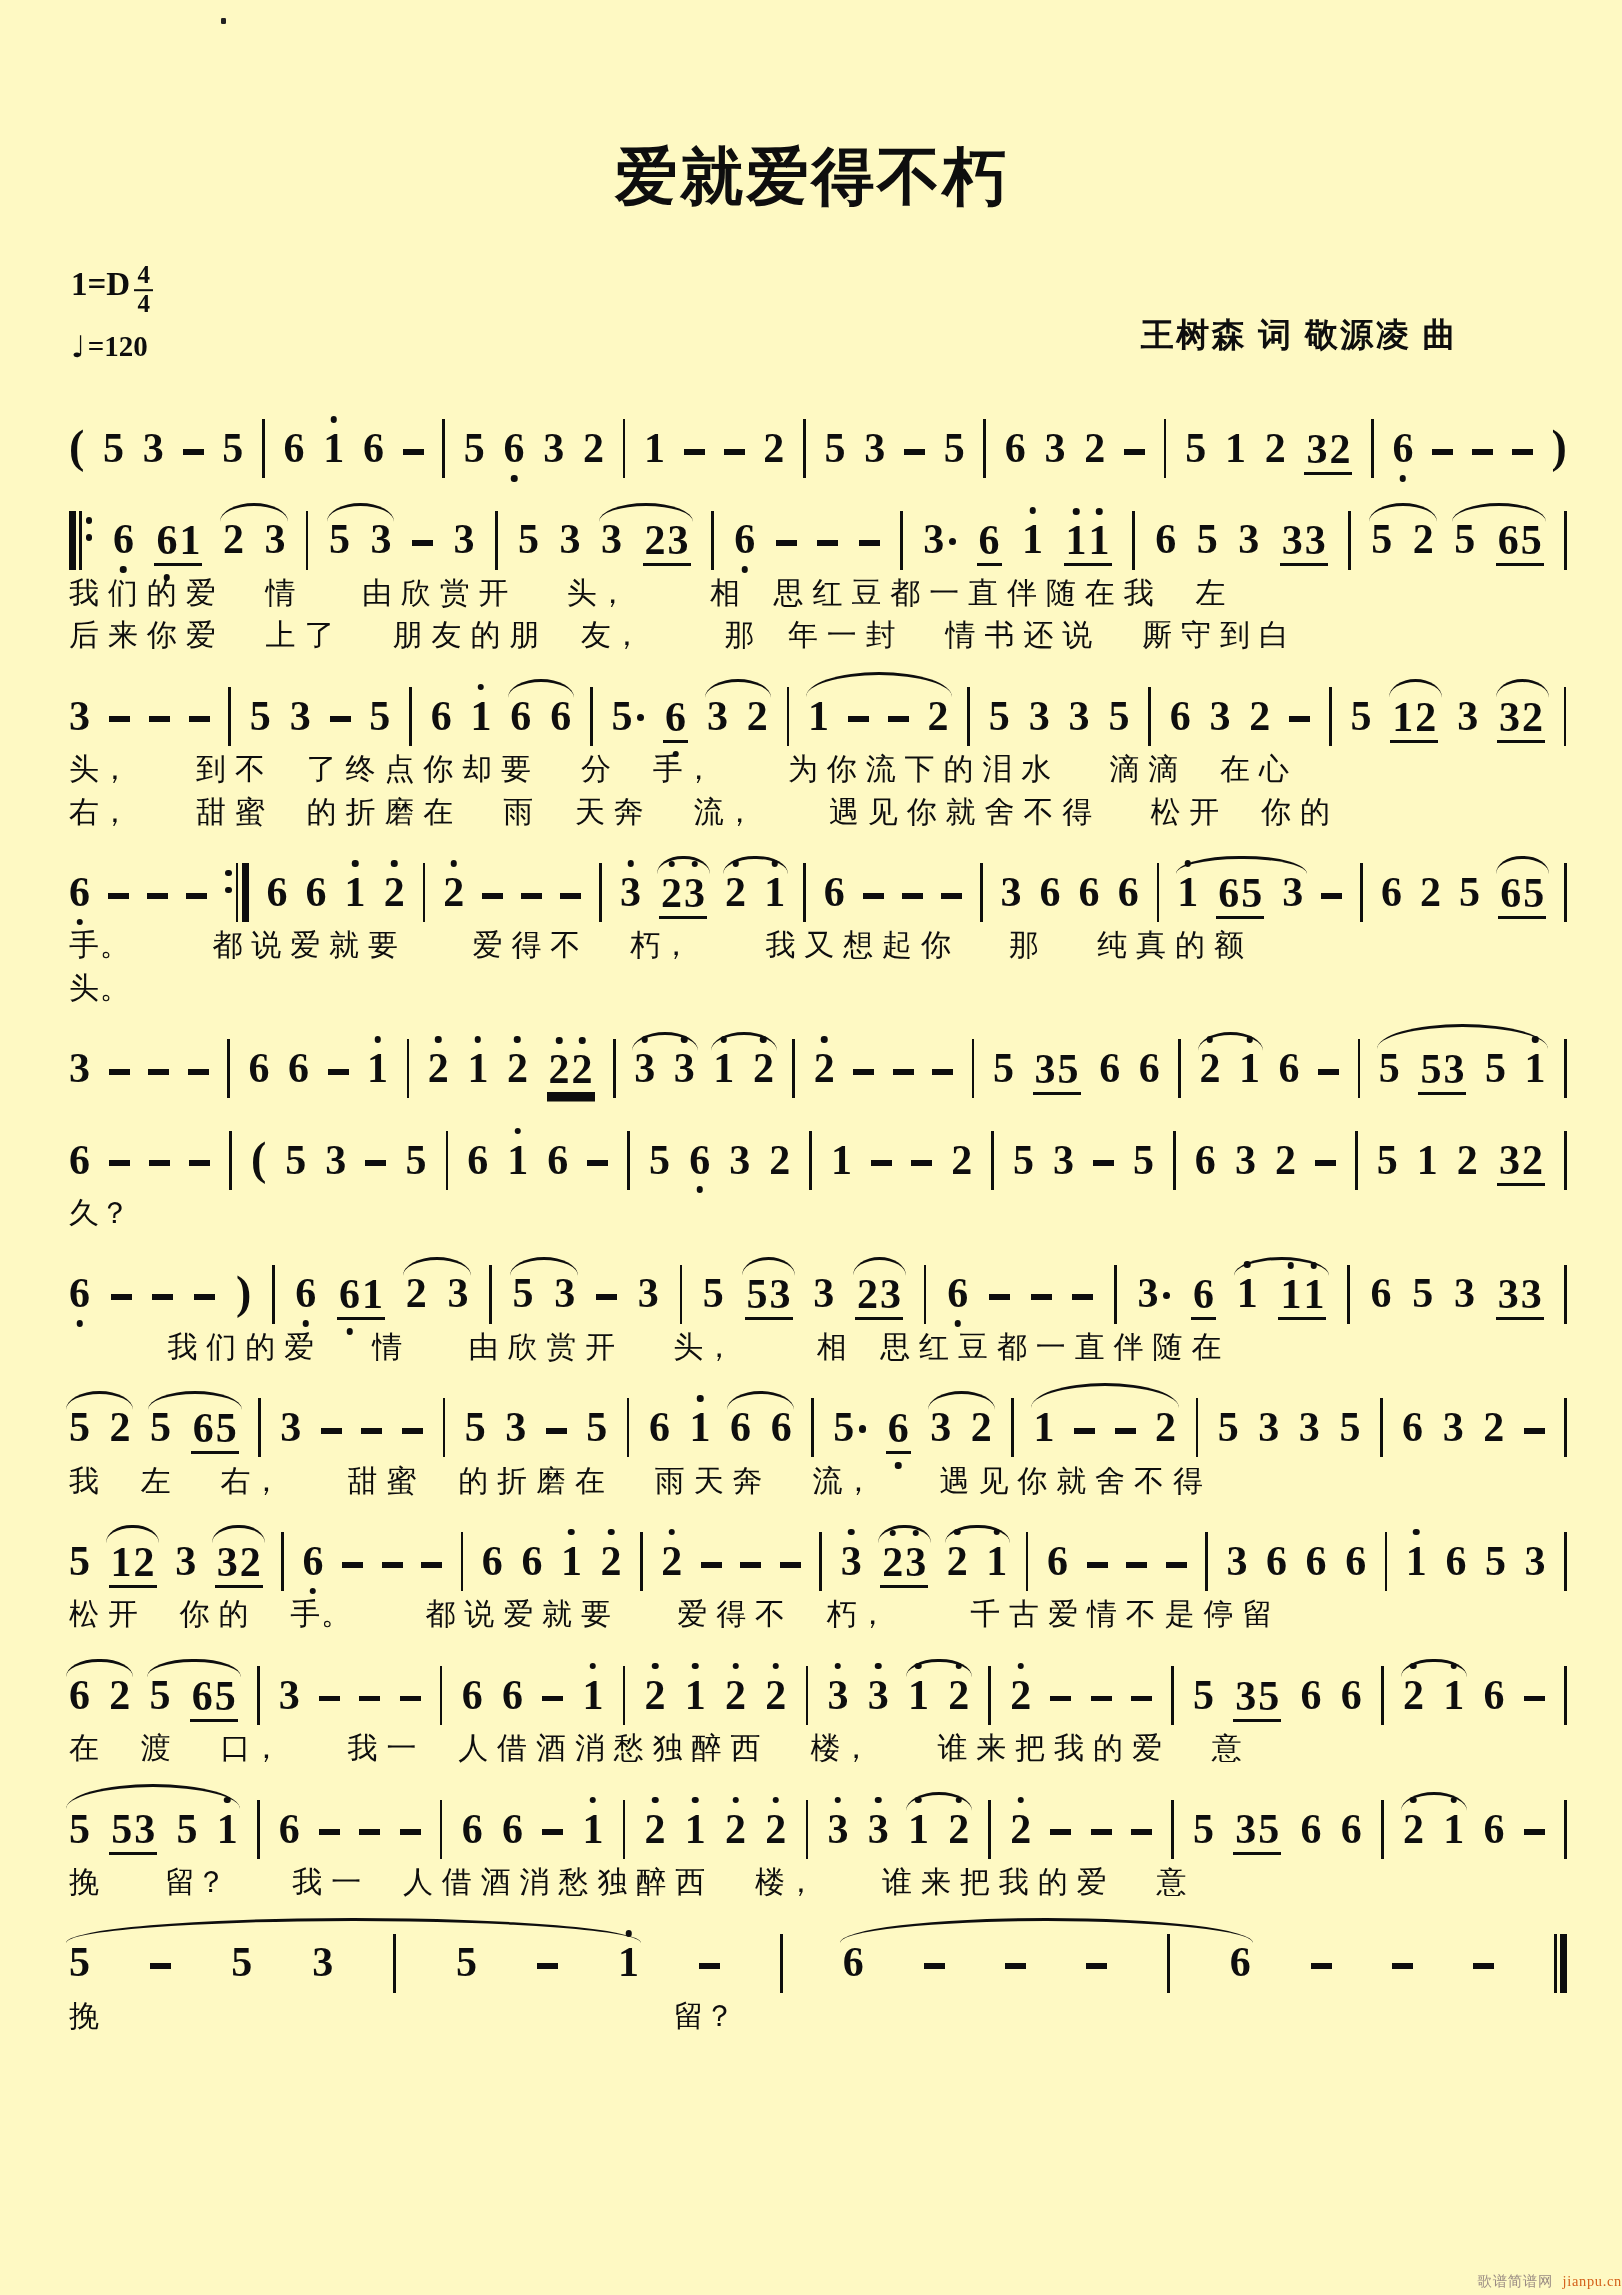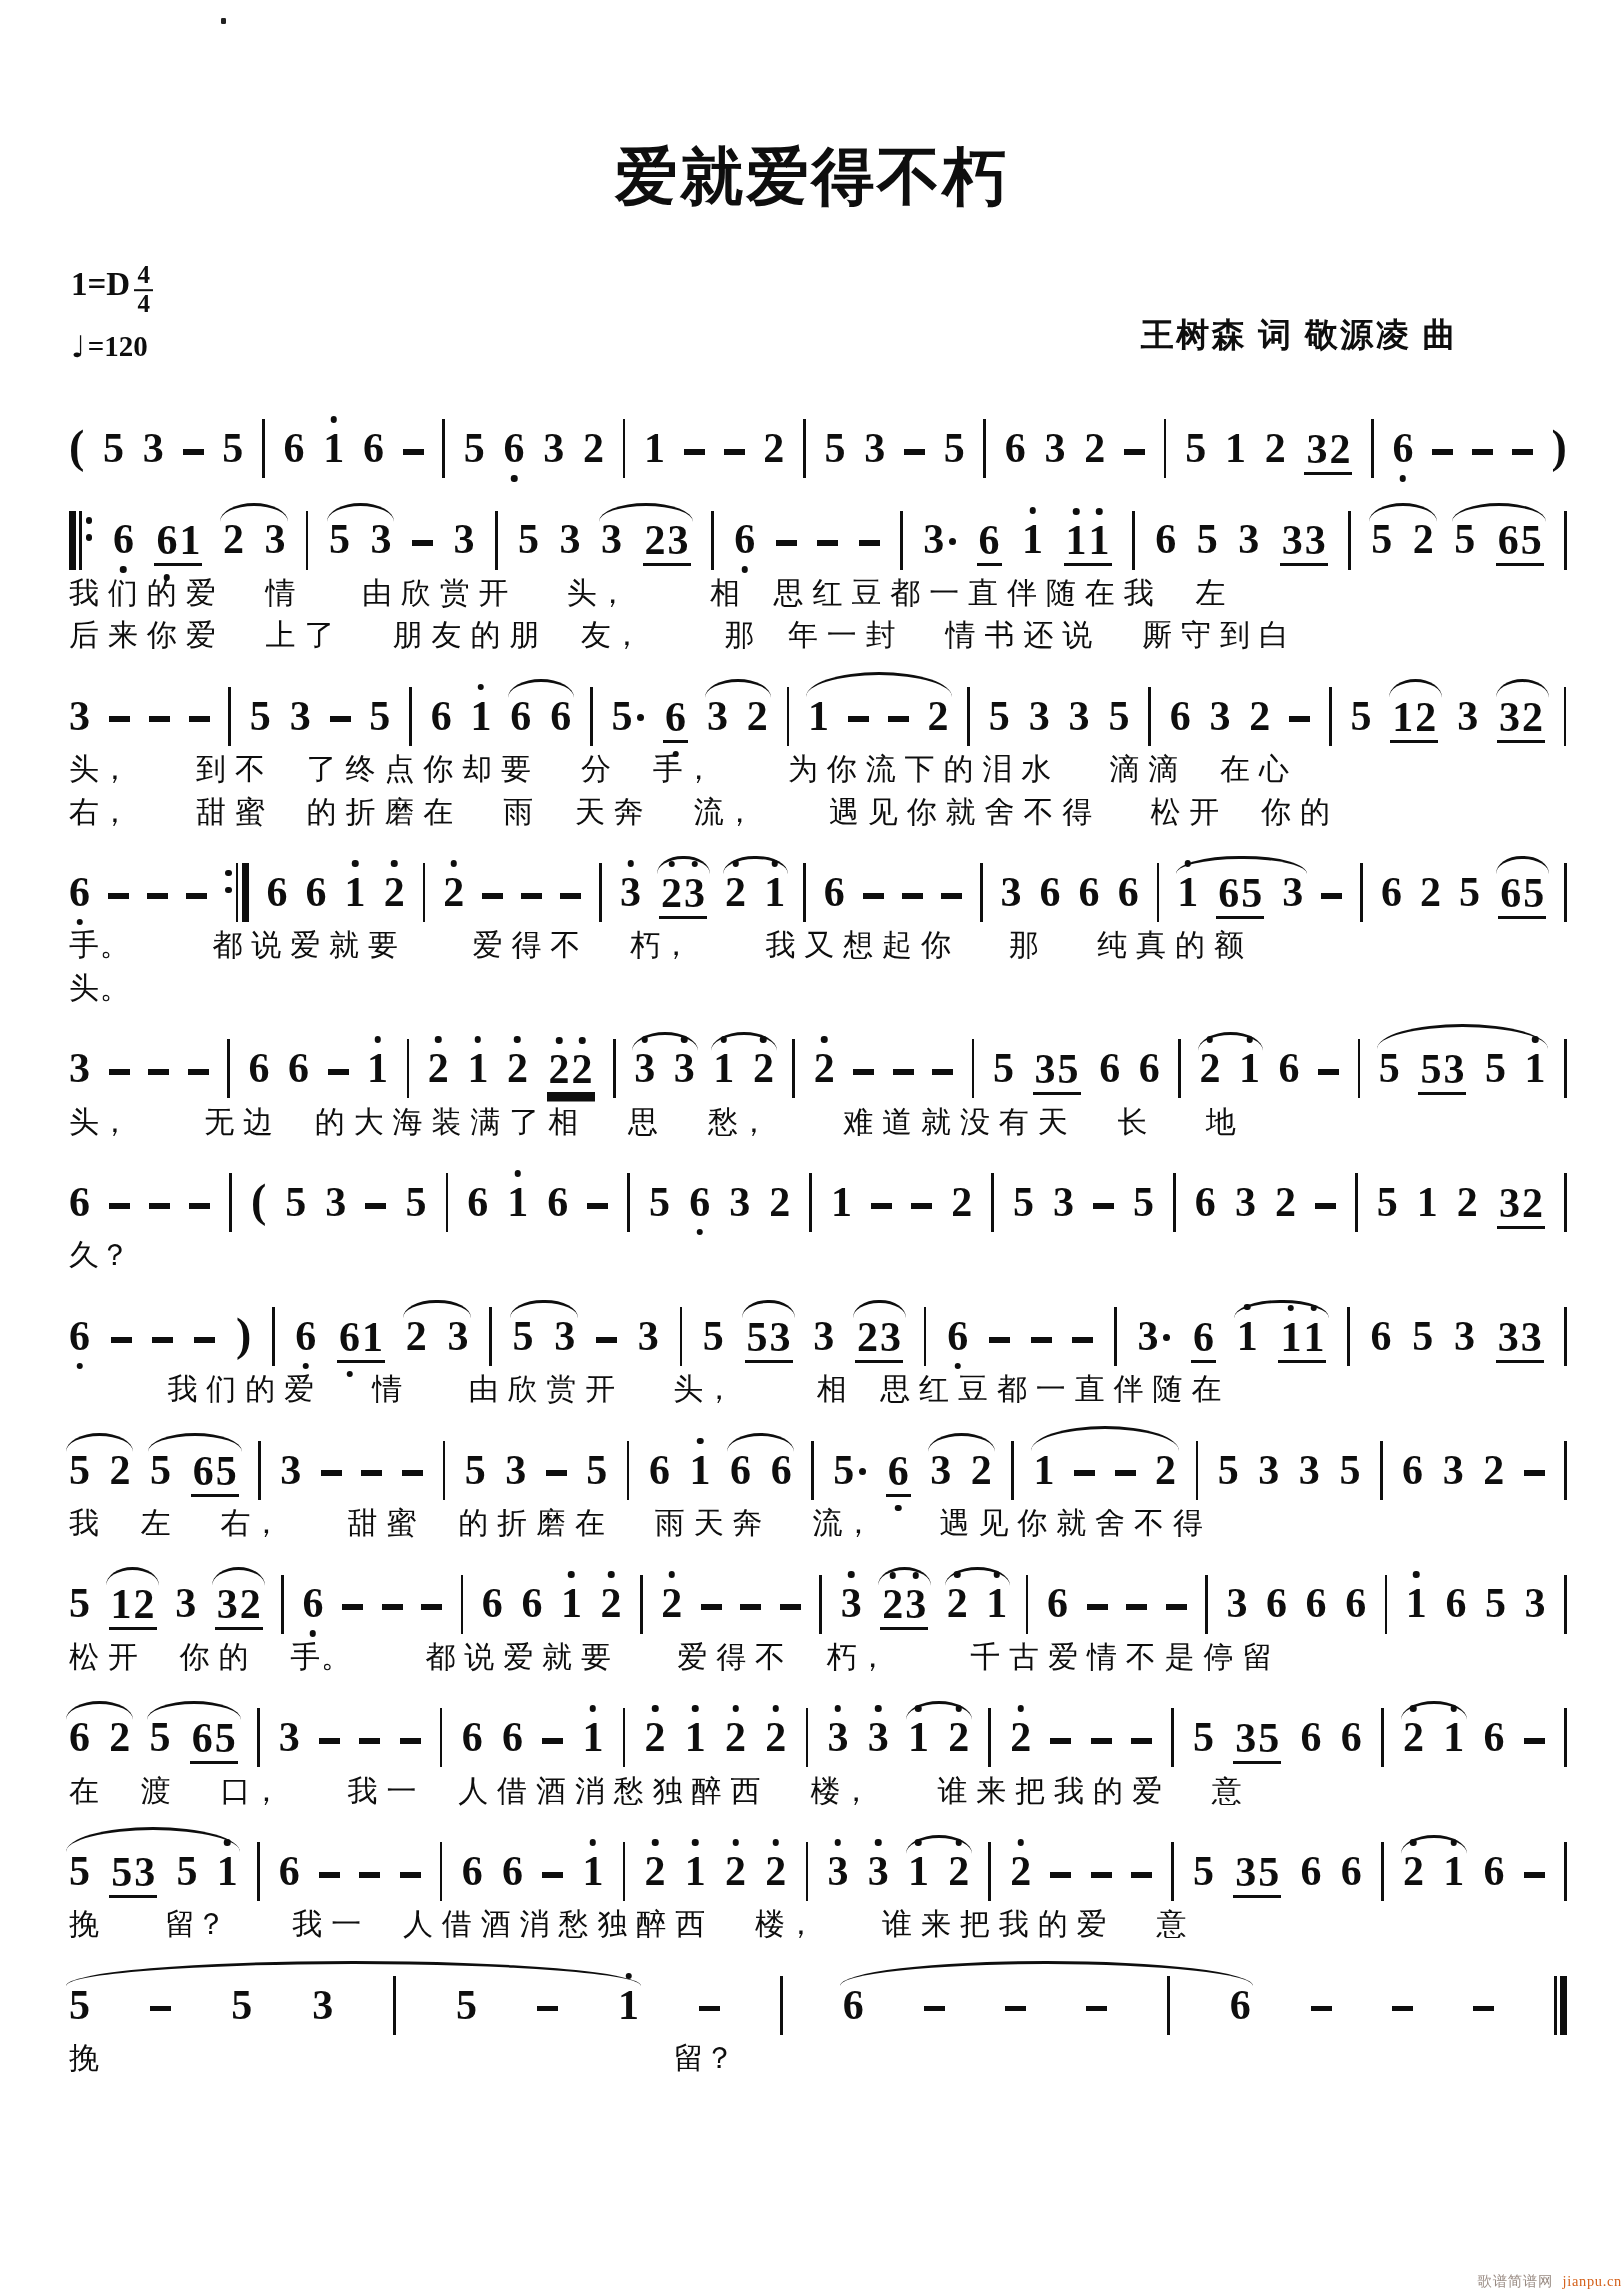--- a/index.html
+++ b/index.html
@@ -1,18 +1,18 @@
 <!DOCTYPE html>
 <html style="font-size:10.5px"><head>
 <meta charset="utf-8">
 <style>
   :root{ --ink:#0e0e0e; }
   html,body{ margin:0; padding:0; background:#e8e8e8; }
   .page{
-    position:relative; width:1623px; height:2295px; background:#ffffff;
+    position:relative; width:1623px; height:2295px; background:#fef9c3;
     margin:0 auto; overflow:hidden; color:var(--ink);
     font-family:"Liberation Serif","DejaVu Serif",serif;
   }
   .speck{ position:absolute; left:221px; top:18.3px; width:4.6px; height:5.9px; background:#222; border-radius:1.3px; }
   .title{
     position:absolute; left:0; top:134px; width:1623px; margin:0;
     text-align:center; font-size:63px; font-weight:700; letter-spacing:2.6px;
   }
   .meta-left{ position:absolute; left:71px; top:257px; }
   .keyrow{ font-size:33px; font-weight:700; display:flex; align-items:center; gap:4px; }
@@ -730,21 +730,20 @@
             <span class="u hi">1</span>
           </span>
           <span class="tok barwrap">
             <span class="bl thin"></span>
           </span>
           <div class="slur" style="left: 563px; width: 66px;"></div>
           <div class="slur" style="left: 642px; width: 66px;"></div>
           <div class="slur" style="left: 1129px; width: 65px;"></div>
           <div class="slur big" style="left: 1308px; width: 171px;"></div>
         </div>
-        <div class="lyr">头，         无 边     的 大 海 装 满 了 相      思      愁，         难 道 就 没 有 天      长       地</div>
       </div>
       <div class="mline">
         <div class="notes">
           <span class="tok">
             <span class="u">6</span>
           </span>
           <span class="tok dash">
             <span class="dashbar"></span>
           </span>
           <span class="tok dash">

